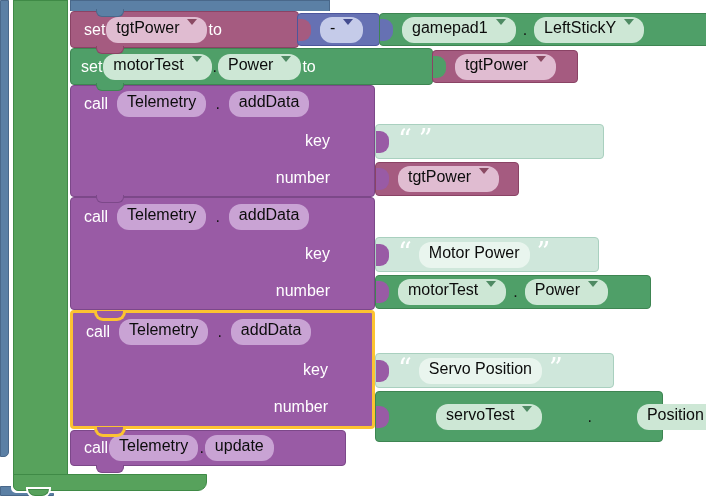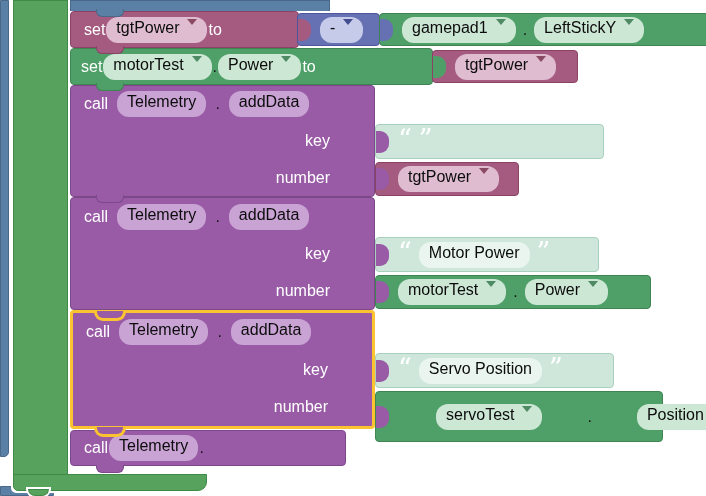--- a/index.html
+++ b/index.html
@@ -230,15 +230,16 @@
     <span class="field f-green">
       <span>Position</span>
       <span class="arr arr-green"></span>
     </span>
   </div>
 
   <div class="stmt bg-purple" style="left:70px;top:430px;width:276px;height:36px;padding-left:13px;">
     <span class="kw">call</span>
     <span class="field f-purple">Telemetry</span>
     <span class="dot">.</span>
+    <span class="field f-purple">update</span>
   </div>
 
 </div>
 
 </body></html>

